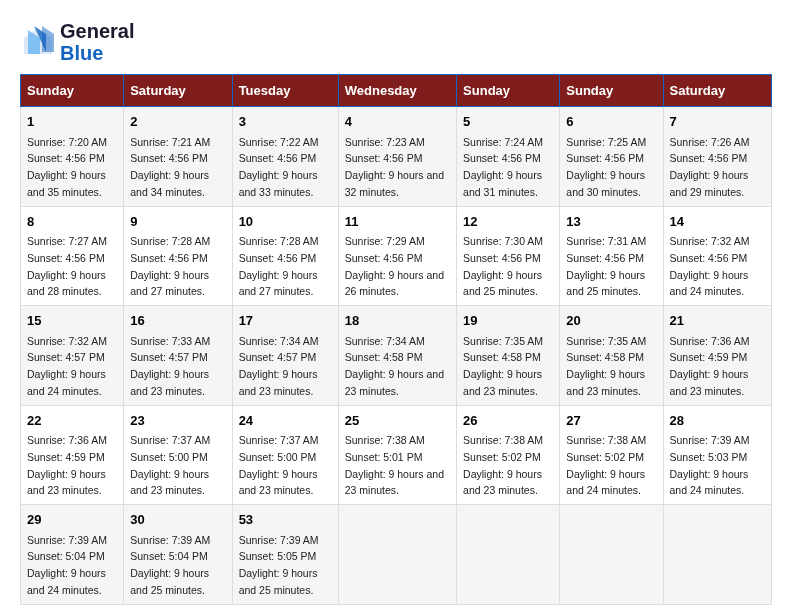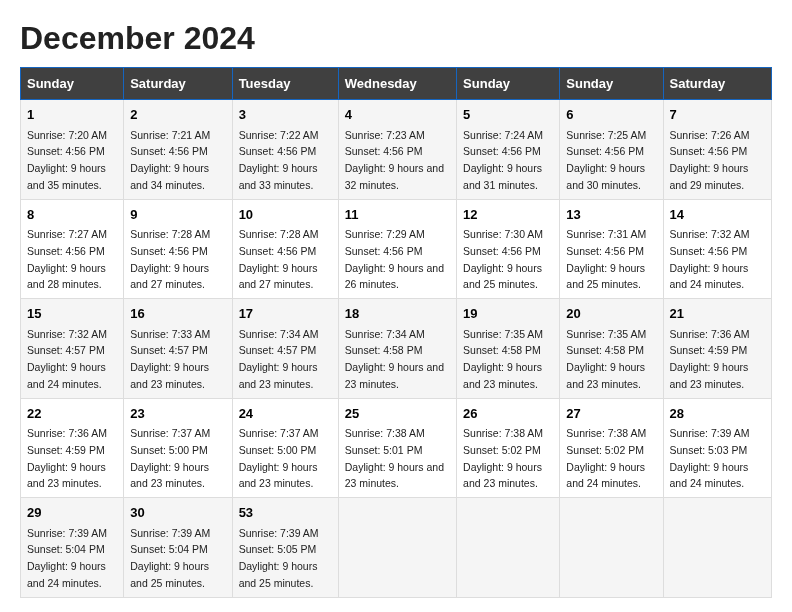--- a/index.html
+++ b/index.html
@@ -32,21 +32,21 @@
     .subtitle {
       font-size: 16px;
       color: #444;
     }
     table {
       width: 100%;
       border-collapse: collapse;
       font-size: 11px;
     }
     thead tr {
-      background-color: #404040;
+      background-color: #7f1d1d;
       color: #fff;
     }
     thead th {
       padding: 8px 6px;
       text-align: left;
       font-size: 13px;
       font-weight: bold;
       border: 1px solid #1565c0;
     }
     tbody tr {
@@ -76,22 +76,38 @@
       margin-top: 28px;
     }
     .empty-cell {
       background: #f5f5f5;
     }
   </style>
 </head>
 <body>
 
 <div class="header-area">
+  <div class="logo">
+    <div style="display:flex;align-items:center;gap:4px;">
+      <div style="position:relative;width:36px;height:36px;">
+        <svg width="36" height="36" viewBox="0 0 36 36">
+          <rect x="0" y="0" width="36" height="36" fill="white"></rect>
+          <polygon points="18,4 32,14 32,30 18,30 4,30 4,14" fill="#1565c0" opacity="0.15"></polygon>
+          <polygon points="22,2 34,10 34,28 22,28" fill="#1565c0" opacity="0.5"></polygon>
+          <polygon points="14,2 26,10 26,28" fill="#1565c0" opacity="0.8"></polygon>
+          <polygon points="8,6 20,14 20,30 8,30" fill="#42a5f5" opacity="0.6"></polygon>
+        </svg>
+      </div>
+      <div>
+        <div style="font-size:20px;font-weight:bold;color:#1a1a2e;line-height:1.1;">General</div>
+        <div style="font-size:20px;font-weight:bold;color:#1565c0;line-height:1.1;">Blue</div>
+      </div>
+    </div>
+  </div>
   <div class="title-area">
-    <div class="main-title">December 2024</div>
   </div>
 </div>
 
 <table>
   <thead>
     <tr>
       <th>Sunday</th>
       <th>Saturday</th>
       <th>Tuesday</th>
       <th>Wednesday</th>

